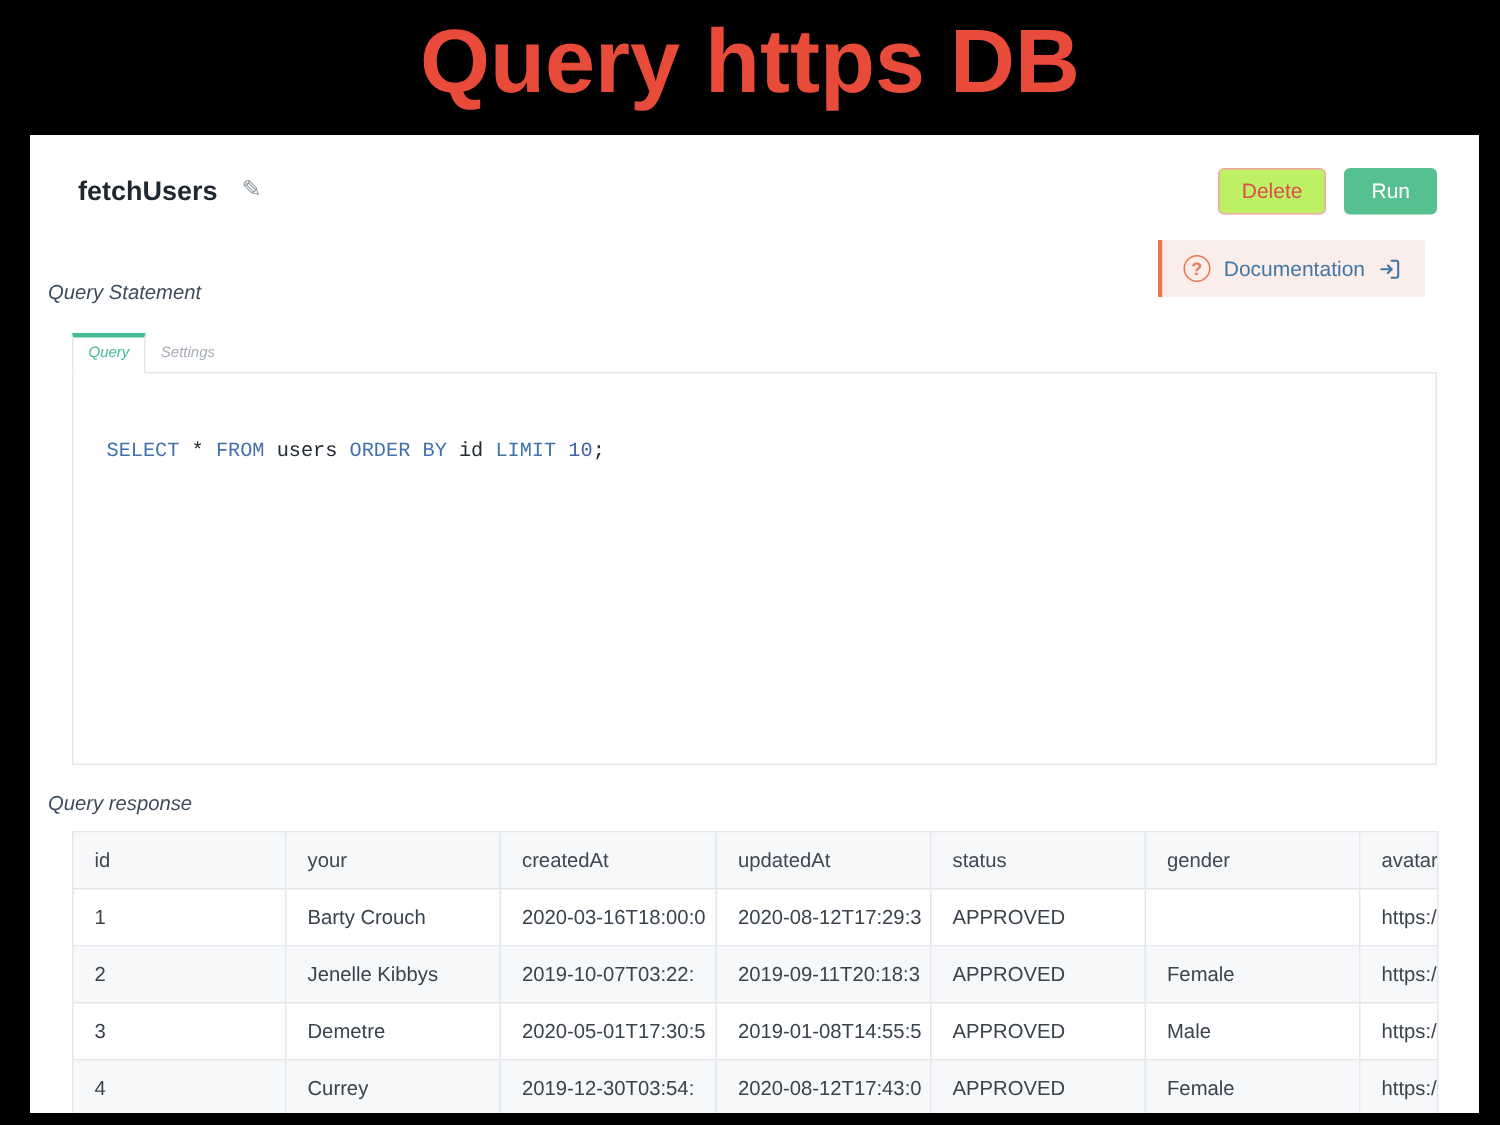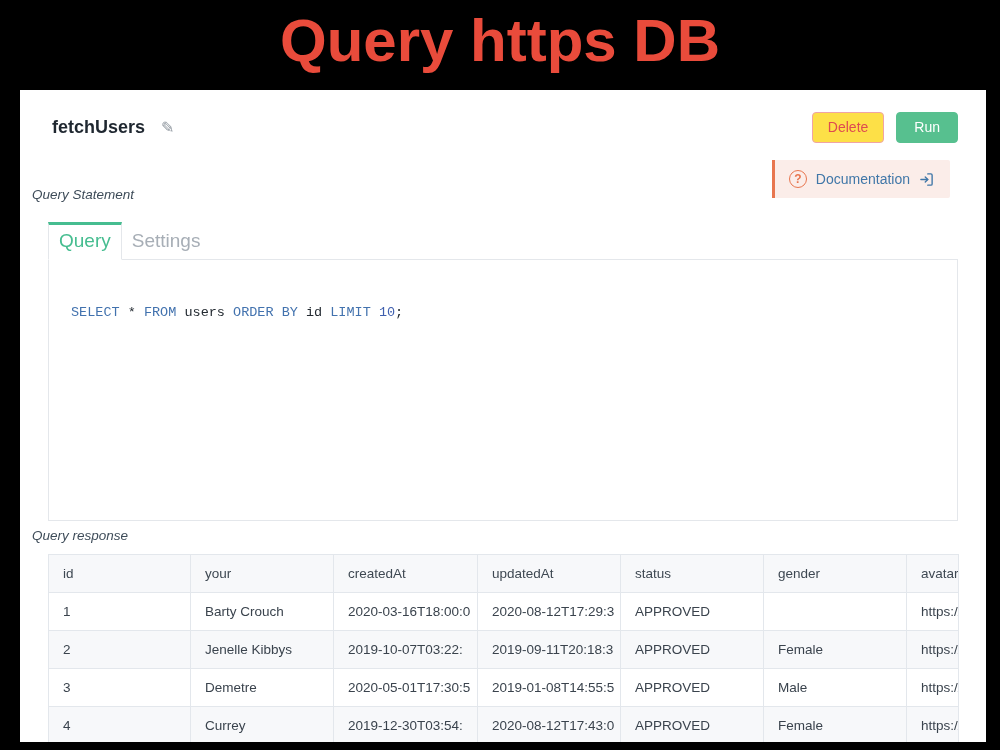--- a/index.html
+++ b/index.html
@@ -29,32 +29,32 @@
   .panel{
     position:absolute;left:20px;top:90px;width:966px;height:652px;
     background:#fff;overflow:hidden;
   }
 
   
   .panel-header{
     position:absolute;left:32px;right:28px;top:20px;height:34px;
     display:flex;justify-content:space-between;align-items:center;
   }
-  .query-name-wrap{display:flex;align-items:flex-end;gap:16px;}
+  .query-name-wrap{display:flex;align-items:flex-start;gap:16px;}
   .query-name{font-size:18px;font-weight:700;color:#1F2730;}
   .pencil{color:#8E969E;font-size:16px;cursor:pointer;transform:translateY(-1px);}
   .header-actions{display:flex;align-items:center;gap:12px;}
   .resource-select{
     width:219px;height:32px;border:1px solid #D9DEE4;border-radius:5px;
     display:flex;align-items:center;gap:9px;padding:0 10px;background:#fff;
     font-size:14px;color:#2A2F36;cursor:pointer;
   }
   .resource-select .sel-label{flex:1;}
   .btn{height:31px;border-radius:4px;font-size:14px;cursor:pointer;font-family:"Liberation Sans",sans-serif;}
-  .btn-delete{background:#fde047;border:1px solid var(--delete-border);color:var(--delete-red);padding:0 15px;}
+  .btn-delete{background:#bef264;border:1px solid var(--delete-border);color:var(--delete-red);padding:0 15px;}
   .btn-run{background:var(--run-green);border:1px solid var(--run-green);color:#fff;padding:0 17px;}
 
   
   .doc-banner{
     position:absolute;top:70px;right:36px;height:38px;
     background:var(--doc-bg);border-left:3px solid var(--doc-orange);
     display:flex;align-items:center;gap:9px;padding:0 16px 0 14px;
     cursor:pointer;border-radius:0 2px 2px 0;
   }
   .q-icon{
@@ -65,21 +65,21 @@
   .doc-label{font-size:14px;color:var(--doc-blue);}
   .doc-banner svg{display:block;}
 
   .section-label{position:absolute;left:12px;font-size:13.5px;color:var(--label-gray);font-style:italic;}
   .label-statement{top:97px;}
   .label-response{top:438px;}
 
   
   .editor-area{position:absolute;left:28px;top:132px;width:910px;}
   .tabs{display:flex;position:relative;z-index:2;margin-bottom:-1px;}
-  .tab{font-size:19px;padding:8px 10px 7px;color:#A7AEB6;cursor:pointer;}
+  .tab{font-size:10px;padding:8px 10px 7px;color:#A7AEB6;cursor:pointer;font-style:italic;}
   .tab.active{
     color:var(--tab-green);background:#fff;
     border:1px solid var(--border-gray);border-bottom:1px solid #fff;
     border-top:3px solid var(--tab-green);
     padding:5px 10px 7px;
   }
   .editor-box{
     border:1px solid var(--border-gray);height:262px;background:#fff;
     padding:21px 22px;cursor:text;
   }

